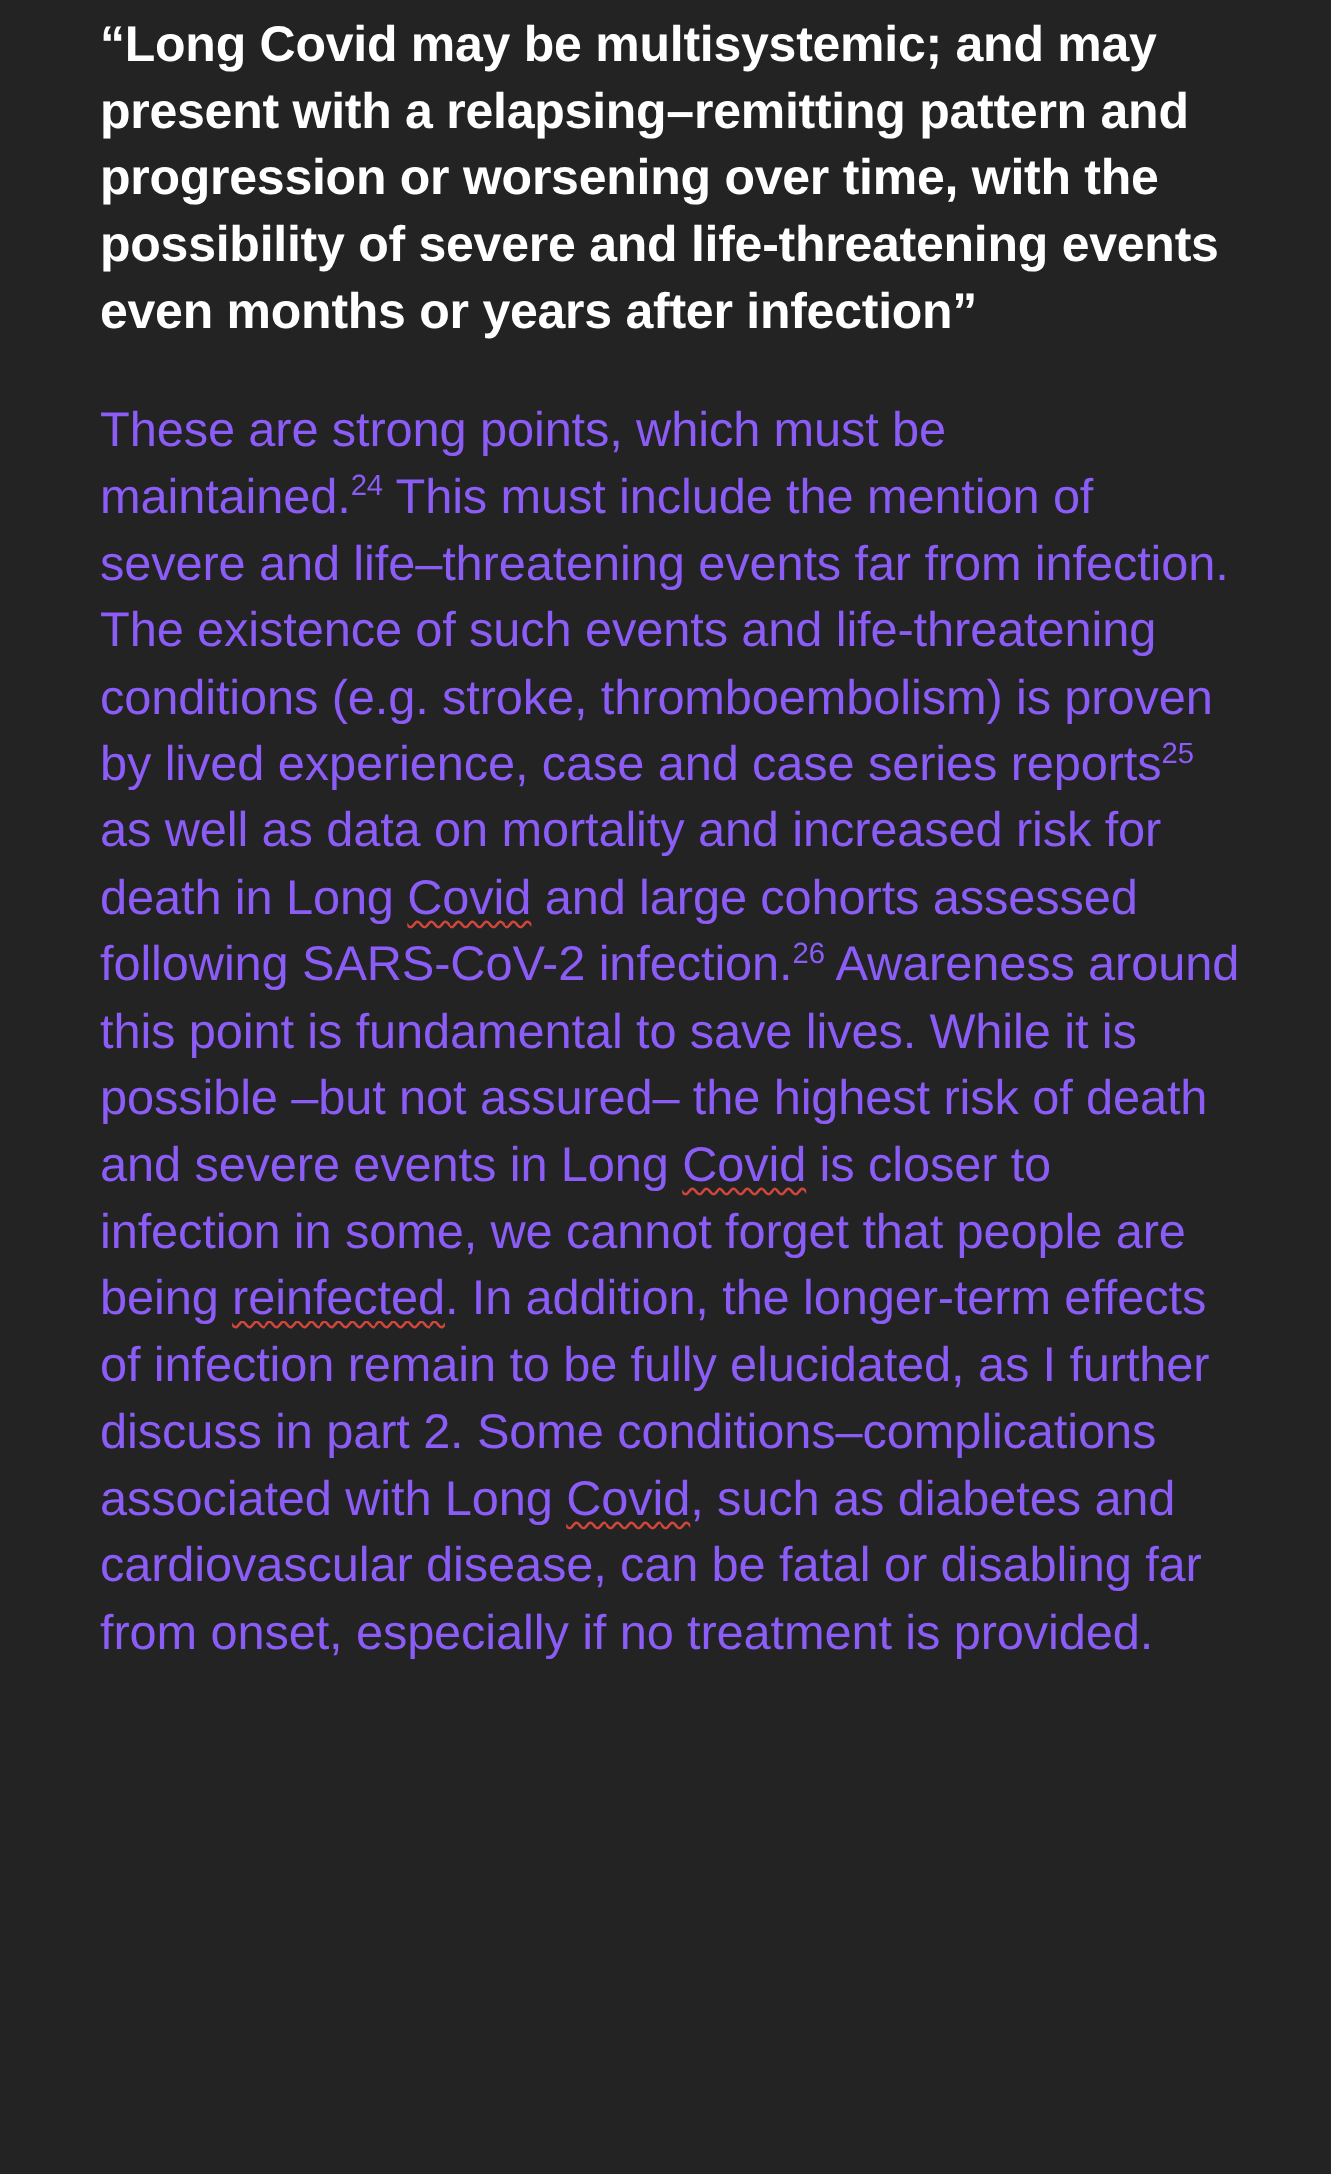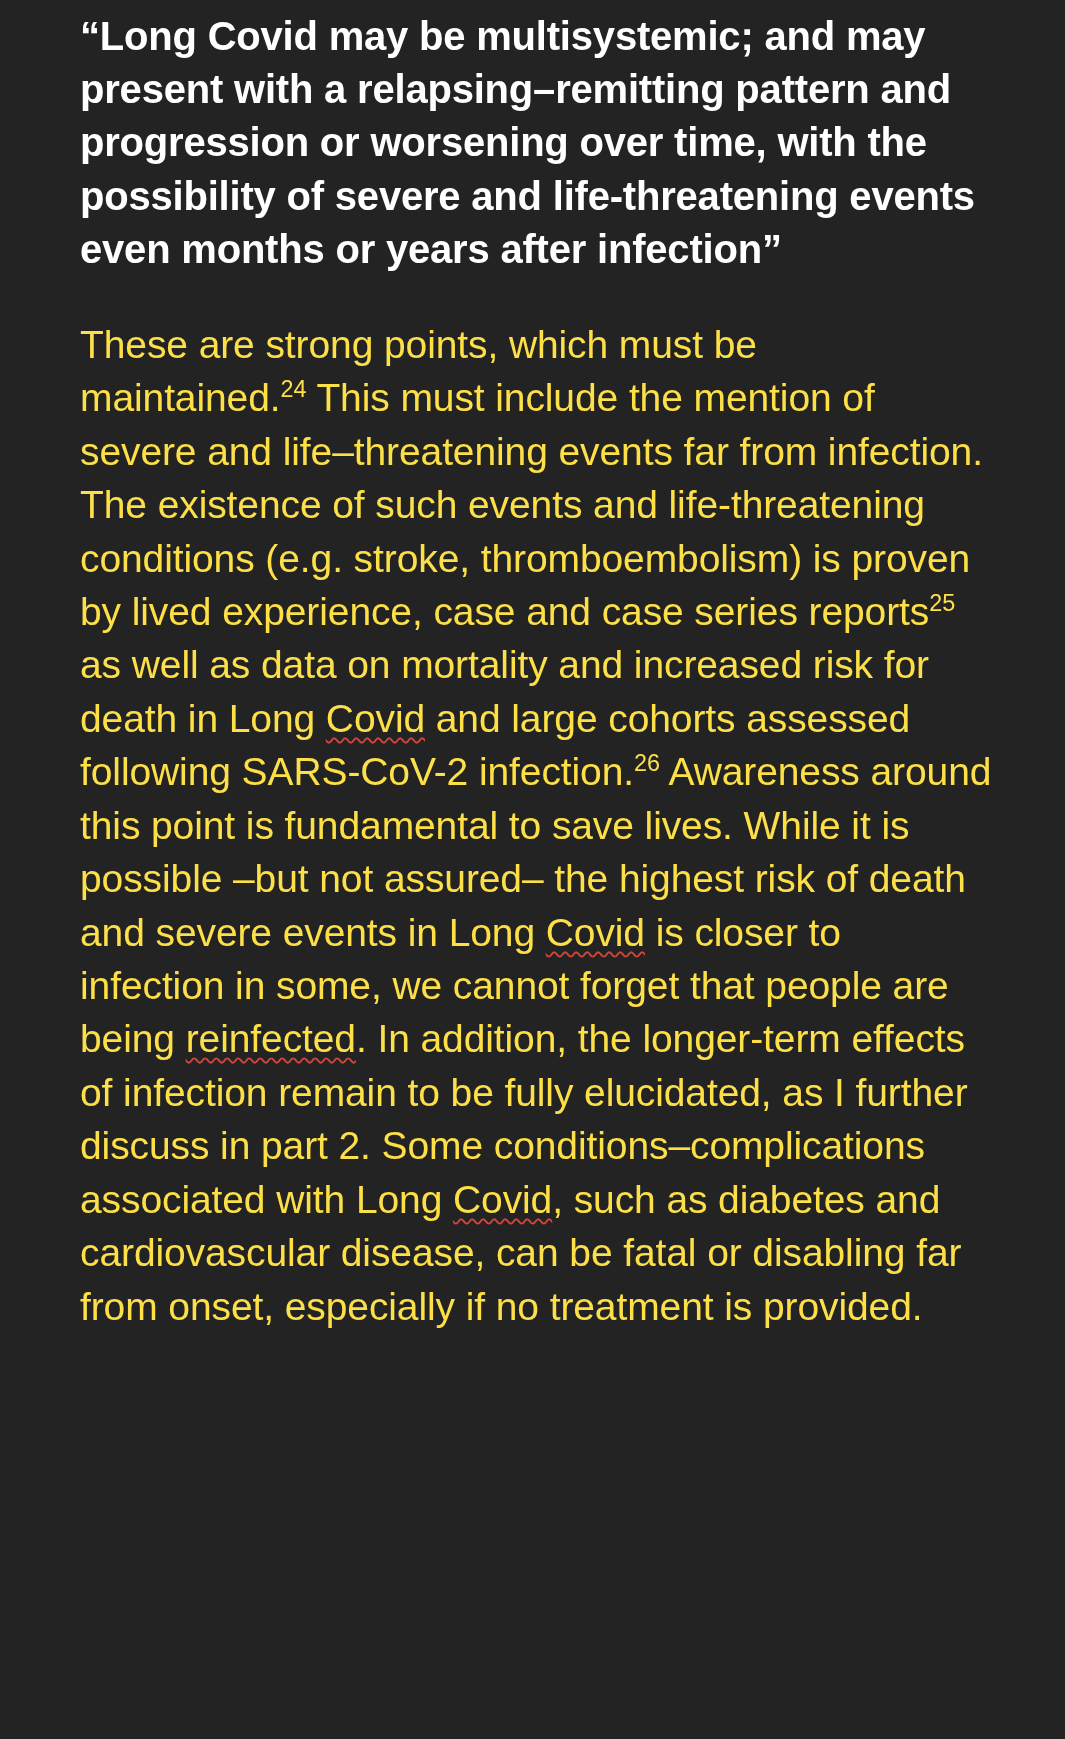--- a/index.html
+++ b/index.html
@@ -27,21 +27,21 @@
     line-height: 1.33;
     letter-spacing: -0.2px;
     color: #ffffff;
     margin: 0 0 42px 0;
     padding-right: 8px;
   }
   .body-par {
     font-size: 39px;
     line-height: 1.37;
     letter-spacing: -0.1px;
-    color: #fde047;
+    color: #8b5cf6;
     margin: 0;
     font-weight: 400;
   }
   sup.ref {
     font-size: 0.60em;
     vertical-align: super;
     line-height: 0;
   }
   .spell {
     

